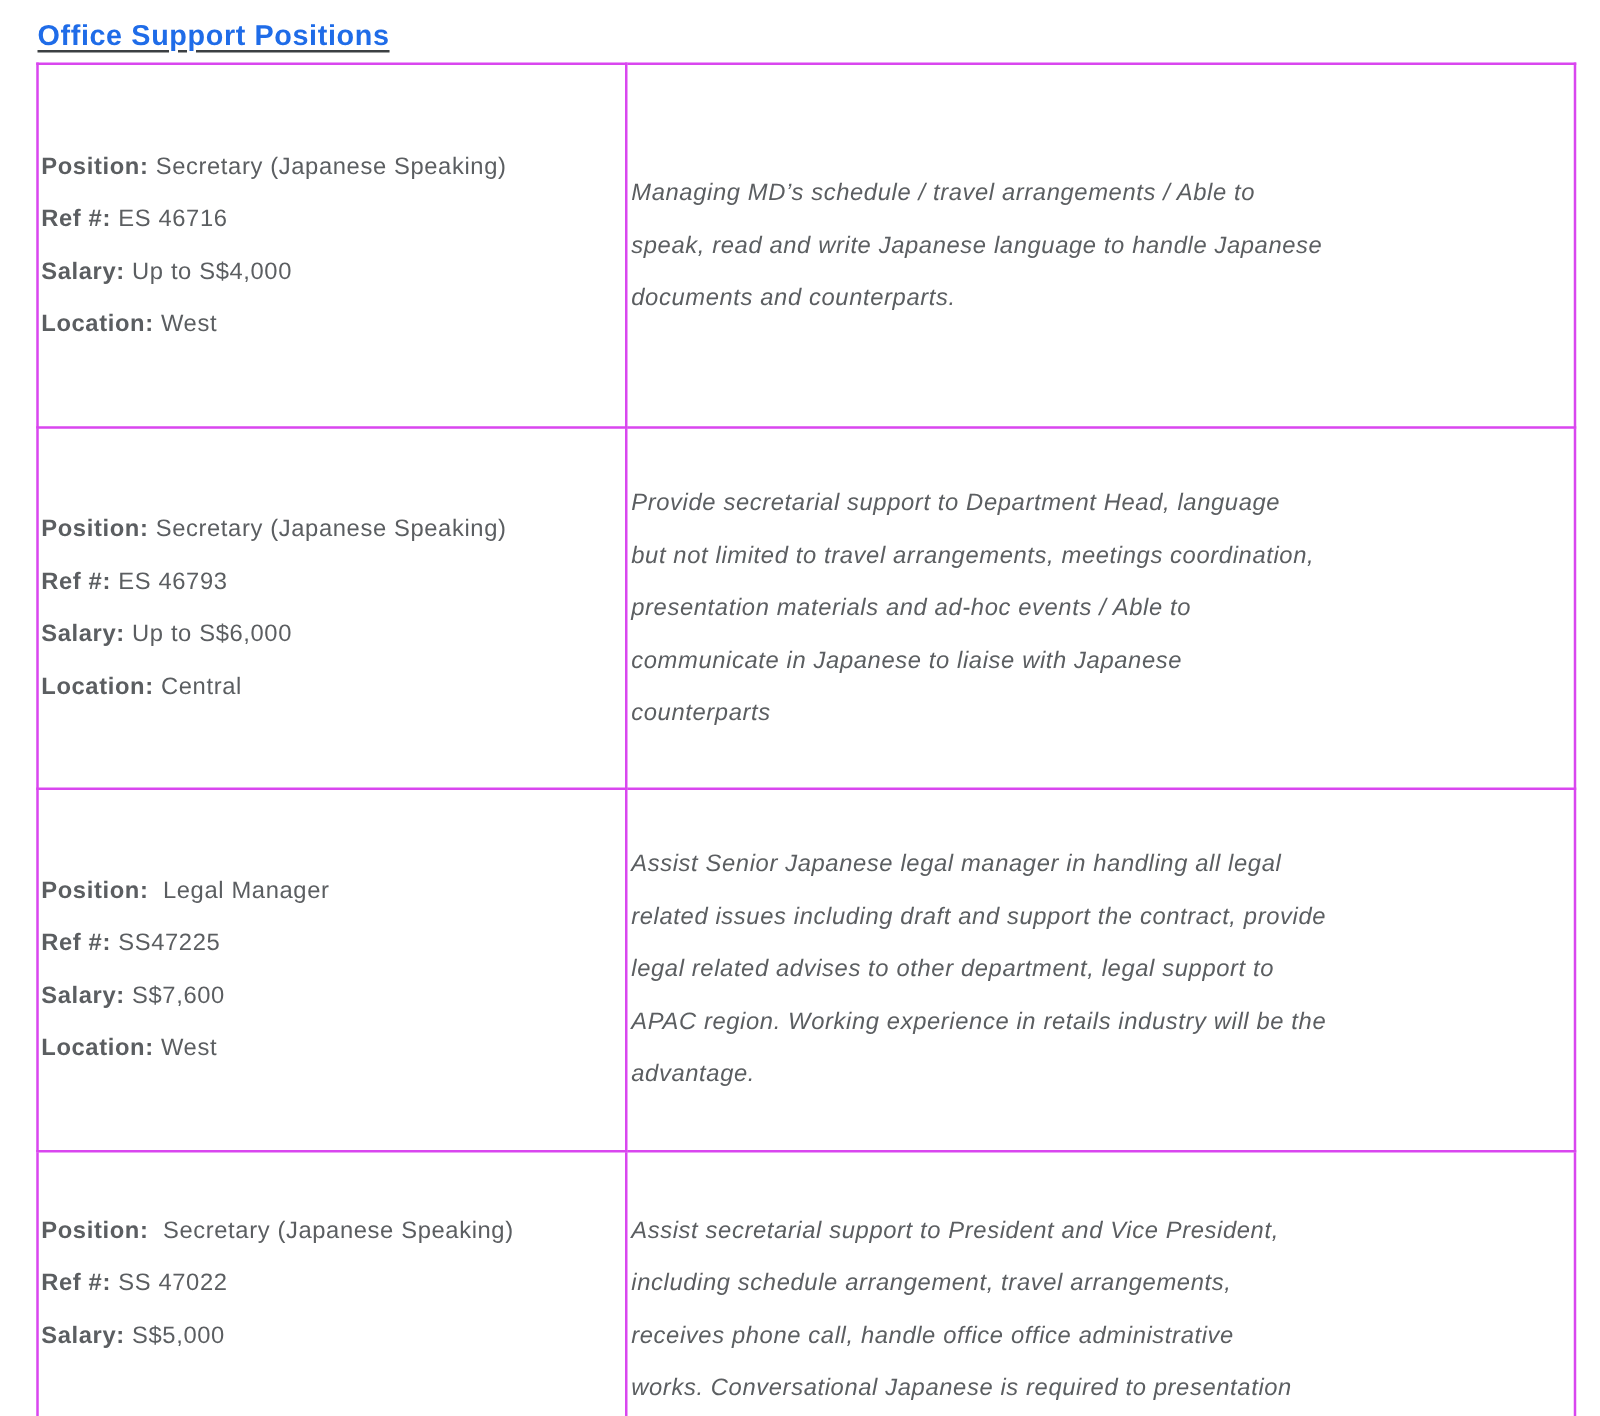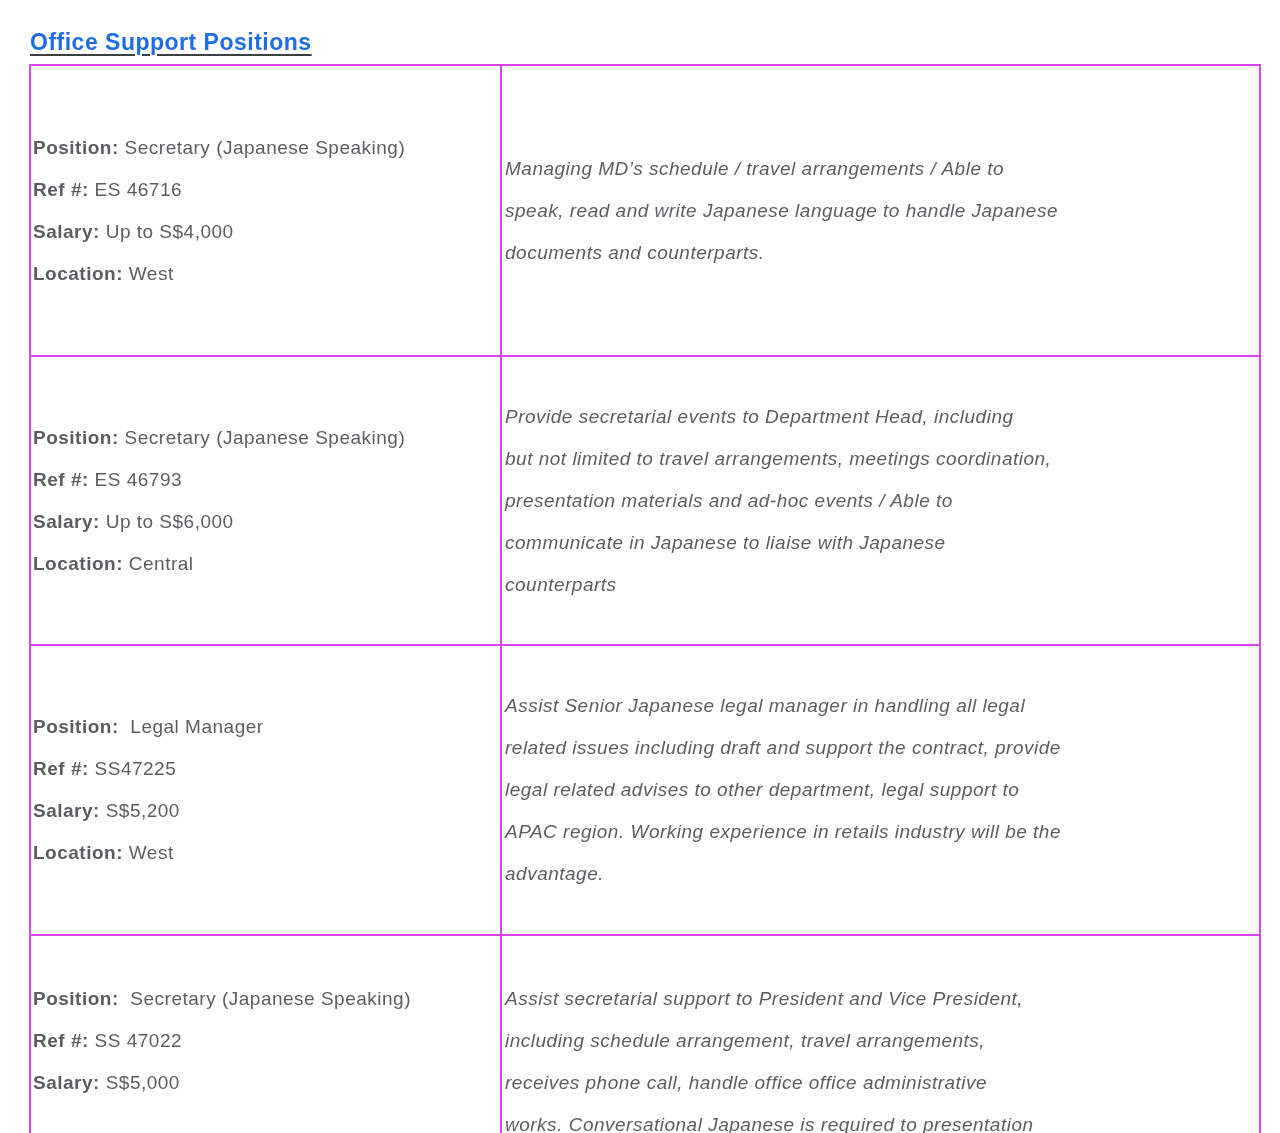--- a/index.html
+++ b/index.html
@@ -9,21 +9,21 @@
     width: 1280px;
     height: 1133px;
     overflow: hidden;
     background: #ffffff;
     font-family: "Liberation Sans", "DejaVu Sans", sans-serif;
     color: #5b5e61;
     letter-spacing: 0.5px;
   }
   .heading {
     margin: 0 0 0 30px;
-    padding-top: 26px;
+    padding-top: 12px;
     font-size: 23px;
     line-height: 32px;
   }
   .heading a {
     color: #1f6ce8;
     font-weight: 700;
     text-decoration: underline;
     text-decoration-color: #3c4043;
     text-decoration-thickness: 2px;
     text-underline-offset: 4px;
@@ -82,33 +82,33 @@
       </tr>
 
       <tr class="row-2">
         <td class="details">
           <div class="kv"><b>Position:</b><span> Secretary (Japanese Speaking)</span></div>
           <div class="kv"><b>Ref #:</b><span> ES 46793</span></div>
           <div class="kv"><b>Salary:</b><span> Up to S$6,000</span></div>
           <div class="kv"><b>Location:</b><span> Central</span></div>
         </td>
         <td class="desc">
-          <div class="dline">Provide secretarial events to Department Head, including</div>
+          <div class="dline">Provide secretarial support to Department Head, language</div>
           <div class="dline">but not limited to travel arrangements, meetings coordination,</div>
           <div class="dline">presentation materials and ad-hoc events / Able to</div>
           <div class="dline">communicate in Japanese to liaise with Japanese</div>
           <div class="dline">counterparts</div>
         </td>
       </tr>
 
       <tr class="row-3">
         <td class="details">
           <div class="kv"><b>Position:</b><span>  Legal Manager</span></div>
           <div class="kv"><b>Ref #:</b><span> SS47225</span></div>
-          <div class="kv"><b>Salary:</b><span> S$5,200</span></div>
+          <div class="kv"><b>Salary:</b><span> S$7,600</span></div>
           <div class="kv"><b>Location:</b><span> West</span></div>
         </td>
         <td class="desc">
           <div class="dline">Assist Senior Japanese legal manager in handling all legal</div>
           <div class="dline">related issues including draft and support the contract, provide</div>
           <div class="dline">legal related advises to other department, legal support to</div>
           <div class="dline">APAC region. Working experience in retails industry will be the</div>
           <div class="dline">advantage.</div>
         </td>
       </tr>

